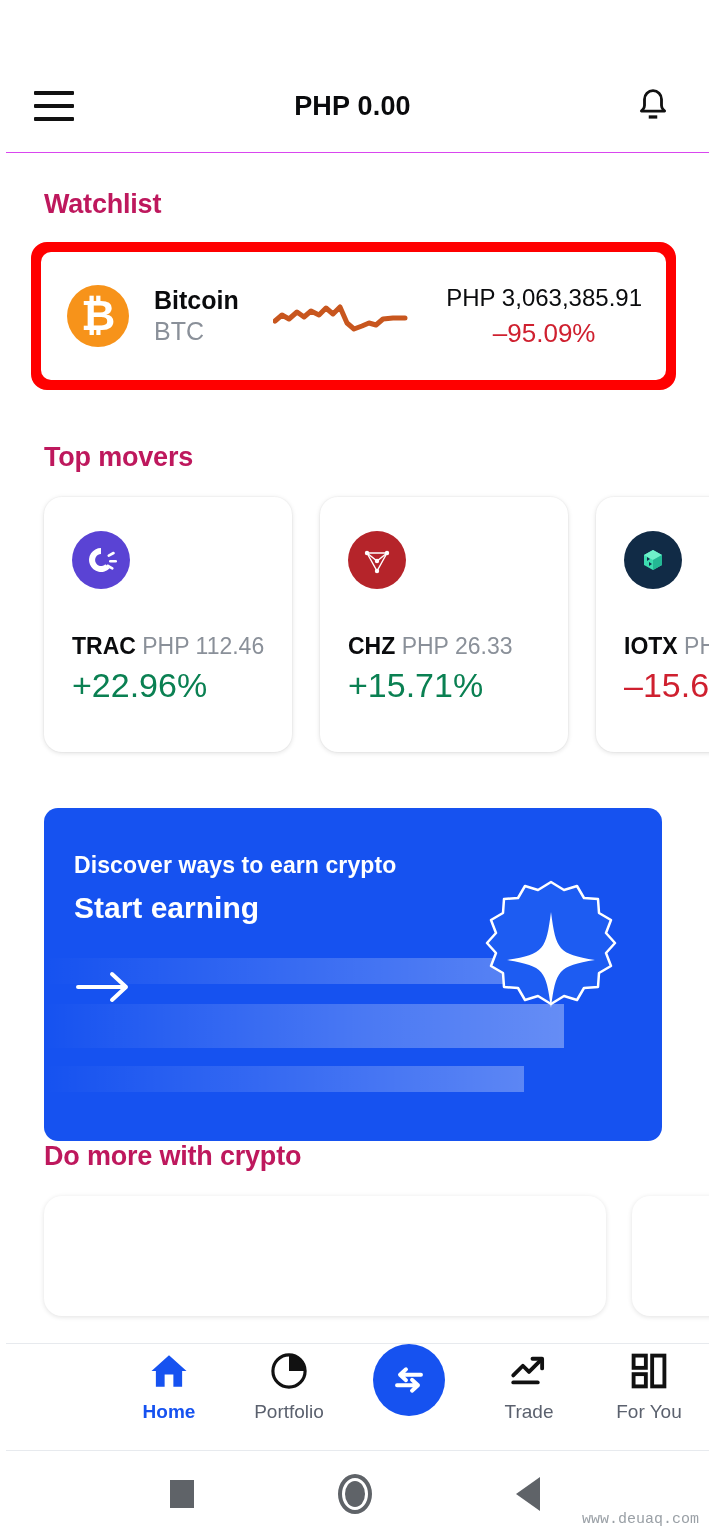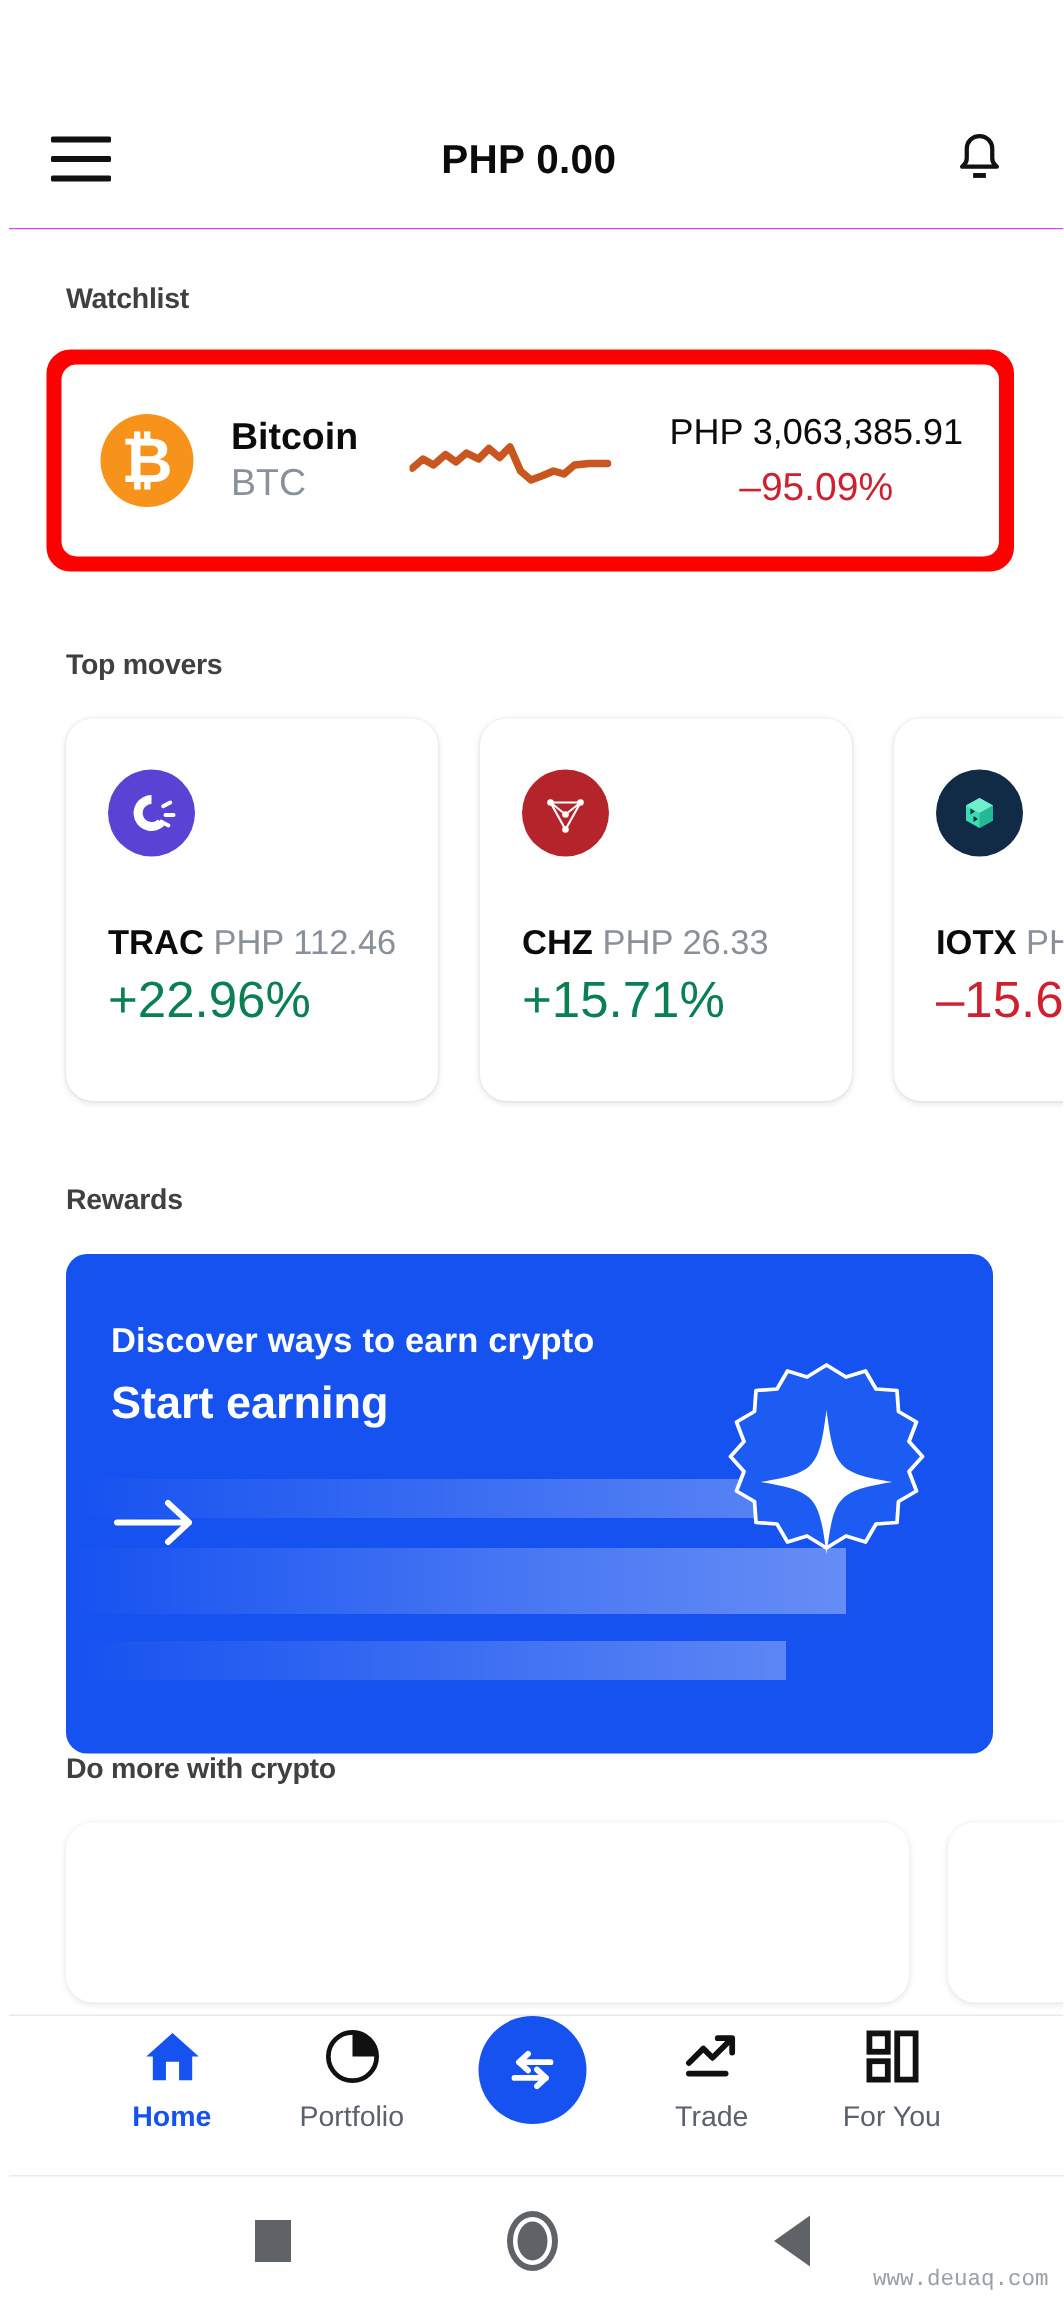--- a/index.html
+++ b/index.html
@@ -26,21 +26,21 @@
   }
   .hamburger { width:40px; height:30px; display:flex; flex-direction:column; justify-content:space-between; cursor:pointer; }
   .hamburger span { display:block; height:4px; background:#111; border-radius:1px; }
   .appbar-title { font-size:27px; font-weight:700; letter-spacing:.2px; color:#0a0b0d; }
   .bell { width:44px; height:44px; display:flex; align-items:center; justify-content:center; }
 
   
   .content { flex:1 1 auto; position:relative; overflow:hidden; background:#fff; }
 
   .section-title {
-    font-size:19px; font-weight:700; color:#404040;
+    font-size:27px; font-weight:700; color:#be185d;
     padding:0 0 0 44px; letter-spacing:-.2px;
   }
 
   
   .watchlist-wrap { margin-top:36px; }
   .redbox {
     margin:22px 33px 0 31px;
     border:10px solid #ff0000;
     border-radius:16px;
     padding:0;
@@ -103,21 +103,21 @@
   
   .domore-wrap { }
   .domore-cards { display:flex; gap:26px; padding-left:44px; margin-top:24px; }
   .dm-card { flex:0 0 562px; height:120px; background:#fff; border-radius:18px; box-shadow:0 1px 5px rgba(0,0,0,.12); }
   .dm-card.narrow { flex:0 0 150px; }
 
   
   .bottomnav {
     position:absolute; left:0; right:0; bottom:86px; height:107px;
     background:#fff; border-top:1px solid #e7eaee;
-    display:flex; align-items:flex-start; justify-content:center;
+    display:flex; align-items:flex-start; justify-content:flex-end;
     padding-top:6px; z-index:20;
   }
   .nav-item { width:120px; display:flex; flex-direction:column; align-items:center; gap:9px; }
   .nav-label { font-size:19px; color:#5b616e; }
   .nav-item.active .nav-label { color:#1652f0; font-weight:700; }
   .fab {
     width:72px; height:72px; border-radius:50%; background:#1652f0;
     display:flex; align-items:center; justify-content:center;
     margin-top:-6px;
   }
@@ -241,21 +241,20 @@
             <span class="mover-sym">IOTX</span>
             <span class="mover-price">PH</span>
           </div>
           <div class="mover-pct neg">–15.6</div>
         </div>
 
       </div>
     </div>
 
     <div class="rewards-wrap">
-      <div class="section-title">Rewards</div>
       <div class="rewards-card">
         <div class="streak s1"></div>
         <div class="streak s2"></div>
         <div class="streak s3"></div>
 
         <div class="rw-text">
           <div class="rw-sub">Discover ways to earn crypto</div>
           <div class="rw-title">Start earning</div>
         </div>
 

